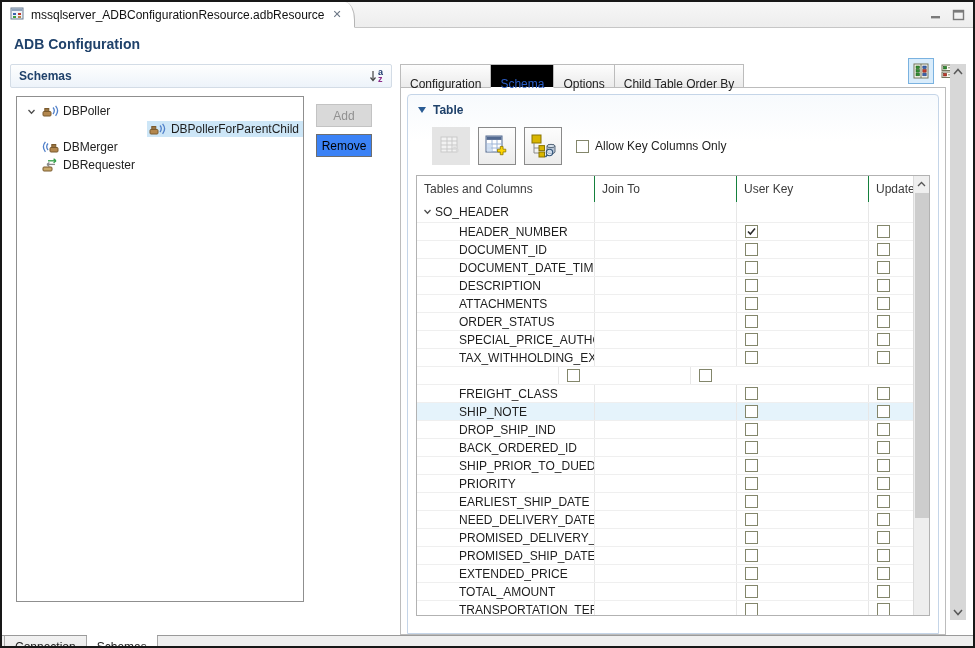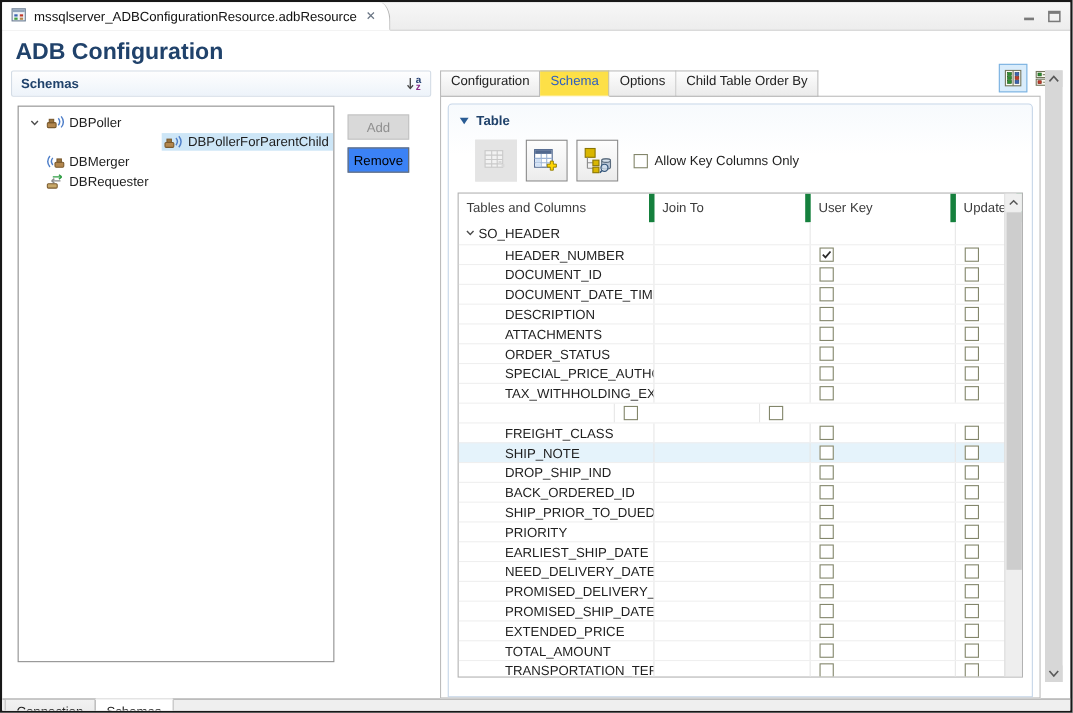--- a/index.html
+++ b/index.html
@@ -10,21 +10,21 @@
   
   .etabbar { height:26px; background:linear-gradient(#f7f7f7,#ededed); border-bottom:1px solid #c6c6c6; display:flex; align-items:stretch; flex:0 0 26px; }
   .etab { background:#fff; display:flex; align-items:center; gap:6px; padding:0 12px 0 8px; border-right:1px solid #b5b5b5; border-top-right-radius:10px 18px; position:relative; margin-bottom:-1px; border-bottom:1px solid #fff; }
   .etab-label { color:#111; }
   .etab-close { color:#6b7685; font-size:11px; margin-left:2px; cursor:pointer; }
   .win-ctrls { margin-left:auto; display:flex; align-items:center; gap:10px; padding-right:8px; }
   .win-ctrls span { display:inline-flex; }
 
   
   .main { flex:1; display:flex; flex-direction:column; position:relative; background:#fff; }
-  .page-title { color:#20426b; font-size:21px; font-weight:bold; margin:8px 0 6px 12px; height:22px; }
+  .page-title { color:#20426b; font-size:14px; font-weight:bold; margin:8px 0 6px 12px; height:22px; }
   .view-toolbar { position:absolute; top:30px; right:10px; display:flex; gap:3px; }
   .vbtn { width:26px; height:26px; display:flex; align-items:center; justify-content:center; border:1px solid transparent; }
   .vbtn.active { background:#d9ecfb; border-color:#7ab2e0; }
 
   
   .content { flex:0 0 556px; display:flex; padding-left:8px; position:relative; }
 
   
   .oscroll { position:absolute; top:0; right:7px; width:16px; height:556px; background:#d7d7d7; display:flex; flex-direction:column; justify-content:space-between; align-items:center; }
   .oscroll .arr { width:16px; height:15px; display:flex; align-items:center; justify-content:center; background:#d7d7d7; }
@@ -43,38 +43,38 @@
   .tree-wrap.selected { background:#cde6f7; }
   .tree-icon { display:inline-flex; width:18px; justify-content:center; }
   .btn-col { display:flex; flex-direction:column; gap:7px; margin-left:12px; padding-top:8px; }
   .btn { width:56px; height:23px; font-family:inherit; font-size:12px; text-align:center; }
   .btn.disabled { background:#d9d9d9; border:1px solid #c3c3c3; color:#909090; }
   .btn.enabled { background:#3b82f6; border:1px solid #6e6e6e; color:#000; cursor:pointer; }
 
   
   .right { flex:1; margin-left:8px; margin-right:27px; display:flex; flex-direction:column; min-width:0; }
   .rtabs { display:flex; height:24px; flex:0 0 24px; position:relative; z-index:2; }
-  .rtab { padding:1px 9px 0 9px; background:linear-gradient(#fdfdfd,#ebebeb); border:1px solid #bcbcbc; border-left:none; color:#222; cursor:pointer; white-space:nowrap; }
+  .rtab { padding:12px 9px 0 9px; background:linear-gradient(#fdfdfd,#ebebeb); border:1px solid #bcbcbc; border-left:none; color:#222; cursor:pointer; white-space:nowrap; }
   .rtab:first-child { border-left:1px solid #bcbcbc; }
-  .rtab.active { background:#fde047; color:#2a5cc4; border-bottom:1px solid #fff; }
+  .rtab.active { background:#000000; color:#2a5cc4; border-bottom:1px solid #fff; }
   .rcontent { flex:1; border:1px solid #bcbcbc; margin-top:-1px; background:#fff; padding:6px 6px 0 6px; overflow:hidden; position:relative; z-index:1; }
   .section { border:1px solid #c5d5e8; border-radius:4px 4px 0 0; background:linear-gradient(#f7fafd,#ffffff 46px); height:540px; padding:4px 8px 0 8px; }
   .section-head { display:flex; align-items:center; gap:7px; color:#20426b; font-weight:bold; padding:4px 2px 6px 2px; }
   .tri-down { width:0; height:0; border-left:4px solid transparent; border-right:4px solid transparent; border-top:6px solid #2a5c94; display:inline-block; }
   .ttoolbar { display:flex; align-items:center; gap:8px; margin:4px 0 10px 16px; }
   .tbtn { width:38px; height:38px; display:flex; align-items:center; justify-content:center; }
   .tbtn.disabled { background:#e4e4e4; border:1px solid #e4e4e4; }
   .tbtn.enabled { background:linear-gradient(#fdfdfd,#ececec); border:1px solid #8a8a8a; cursor:pointer; }
   .ckrow { display:flex; align-items:center; gap:6px; margin-left:6px; }
   .cb { width:13px; height:13px; border:1px solid #83866b; background:#fff; display:inline-flex; align-items:center; justify-content:center; flex:0 0 13px; }
 
   
   .dtable { position:relative; border:1px solid #b2b2b2; height:441px; overflow:hidden; background:#fff; }
   .thead { display:flex; height:26px; color:#3c3c3c; }
-  .th { padding:6px 0 0 7px; border-right:5px solid #15803d; white-space:nowrap; overflow:hidden; }
+  .th { padding:6px 0 0 7px; border-right:1px solid #15803d; white-space:nowrap; overflow:hidden; }
   .c1 { width:178px; flex:0 0 178px; } .c2 { width:142px; flex:0 0 142px; } .c3 { width:132px; flex:0 0 132px; } .c4 { flex:1; min-width:0; }
   .trow { display:flex; height:18px; align-items:center; border-top:1px solid #efefef; }
   .trow.group { border-top:none; height:20px; }
   .trow.selected { background:#e5f3fb; }
   .tc { height:100%; display:flex; align-items:center; border-right:1px solid #e7e7e7; white-space:nowrap; overflow:hidden; }
   .tc.name { padding-left:42px; }
   .tc.gname { padding-left:6px; gap:3px; }
   .tc.ck { padding-left:8px; }
   .tbody::after { content:""; display:block; height:8px; border-top:1px solid #efefef; }
   

